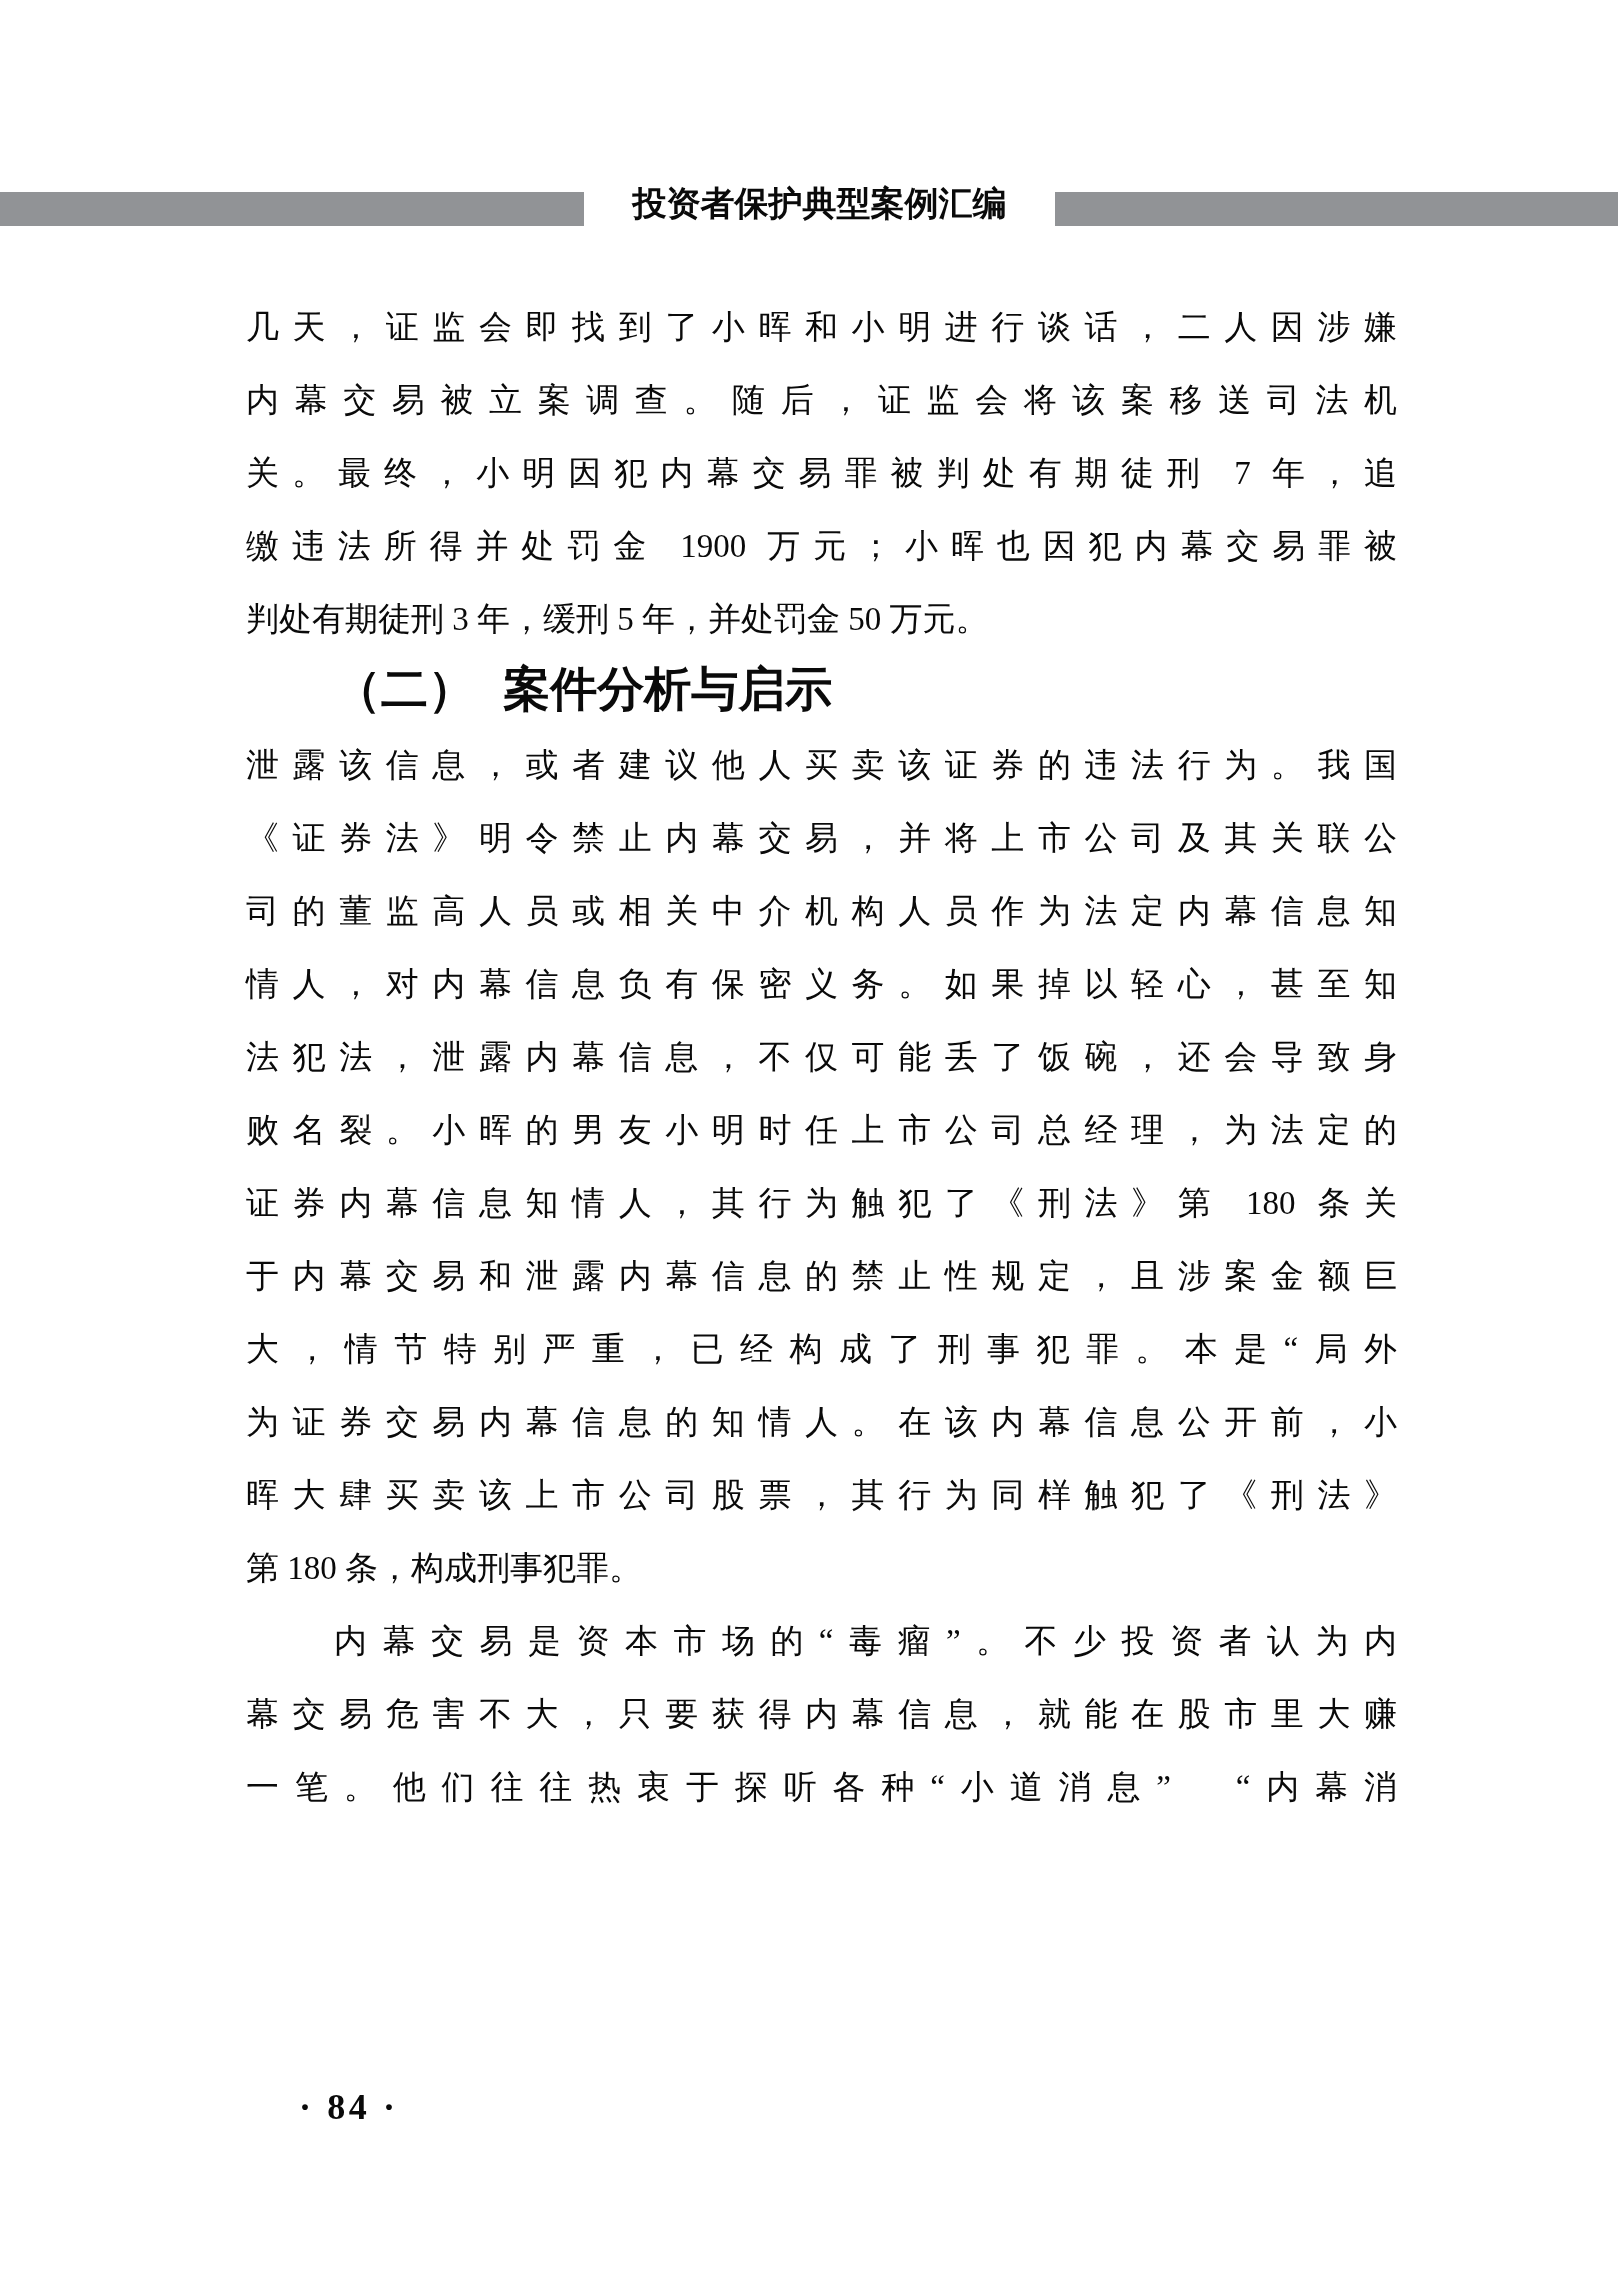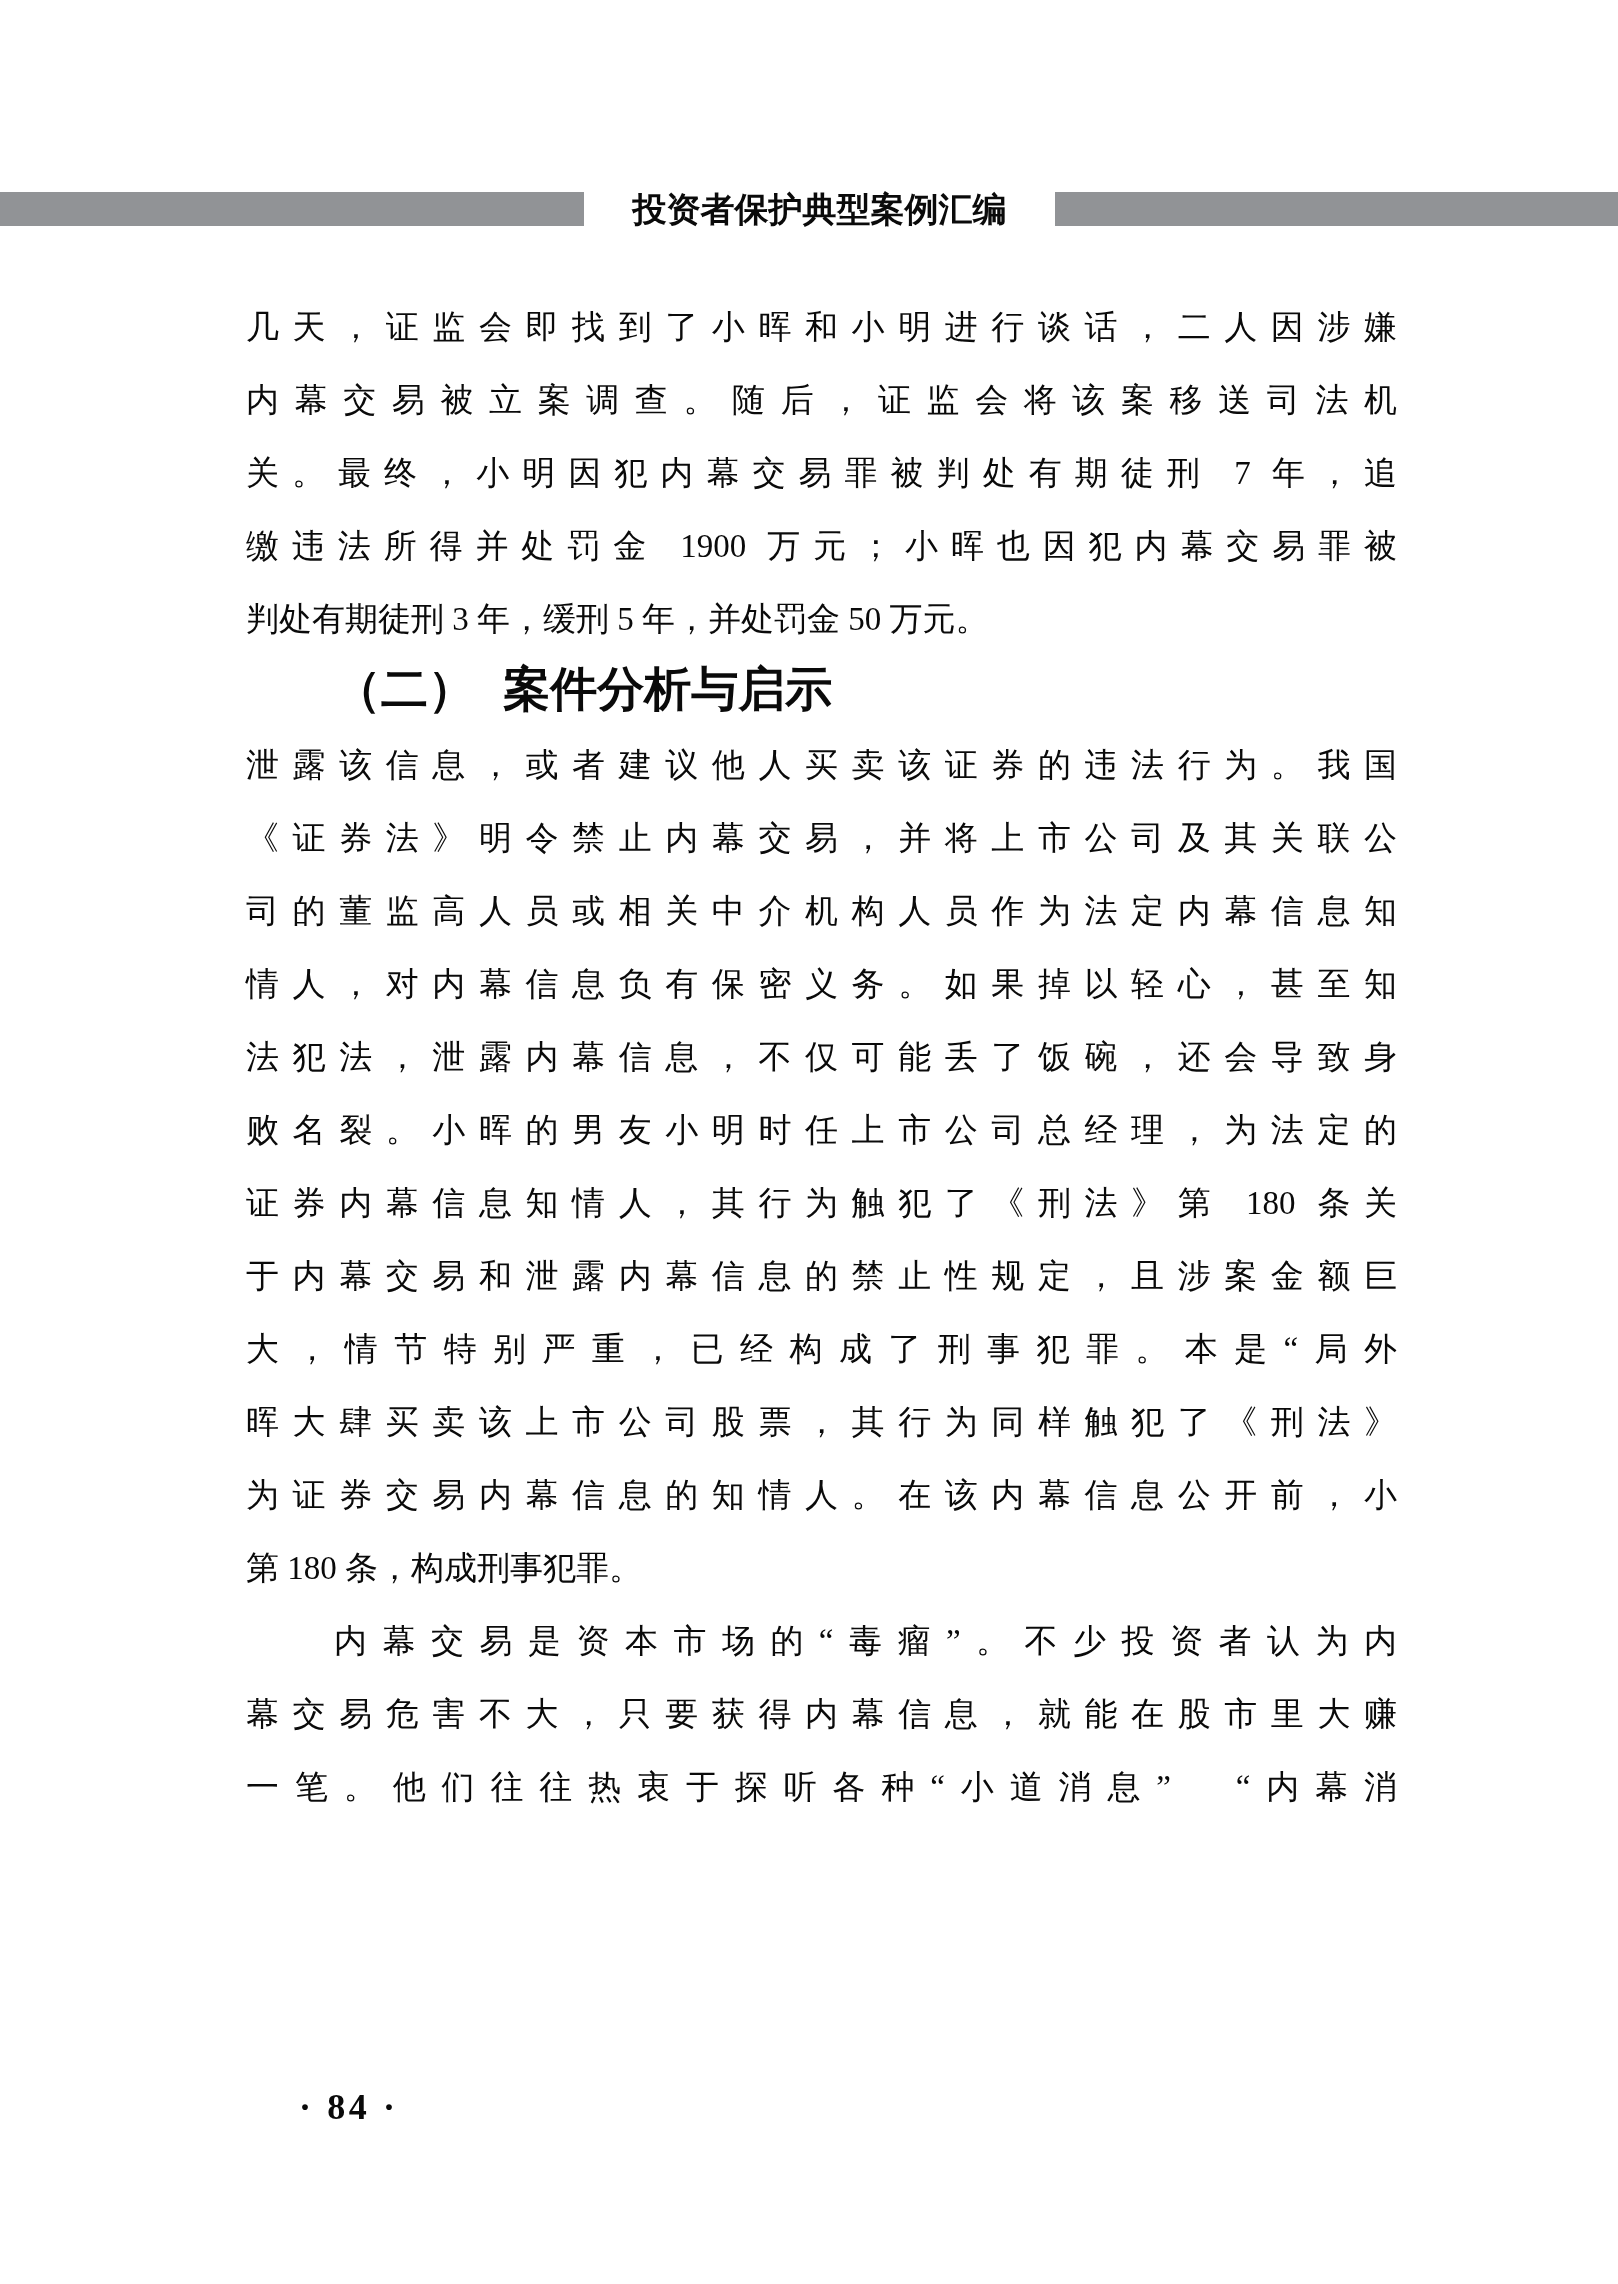--- a/index.html
+++ b/index.html
@@ -19,21 +19,21 @@
   
   .header-bar {
     position: absolute;
     top: 192px;
     height: 34px;
   }
   .header-bar.left  { left: 0; width: 584px; }
   .header-bar.right { left: 1055px; right: 0; }
   .header-title {
     position: absolute;
-    top: 184px;
+    top: 178px;
     left: 584px;
     width: 471px;
     height: 50px;
     line-height: 50px;
     text-align: center;
     font-family: "Liberation Sans", "DejaVu Sans", sans-serif;
     font-weight: 700;
     font-size: 34px;
     color: #0a0a0a;
     white-space: nowrap;
@@ -95,22 +95,22 @@
       <div class="line heading align-left indent">（二） 案件分析与启示</div>
       <div class="line align-full">泄露该信息，或者建议他人买卖该证券的违法行为。我国</div>
       <div class="line align-full">《证券法》明令禁止内幕交易，并将上市公司及其关联公</div>
       <div class="line align-full">司的董监高人员或相关中介机构人员作为法定内幕信息知</div>
       <div class="line align-full">情人，对内幕信息负有保密义务。如果掉以轻心，甚至知</div>
       <div class="line align-full">法犯法，泄露内幕信息，不仅可能丢了饭碗，还会导致身</div>
       <div class="line align-full">败名裂。小晖的男友小明时任上市公司总经理，为法定的</div>
       <div class="line align-full">证券内幕信息知情人，其行为触犯了《刑法》第 180 条关</div>
       <div class="line align-full">于内幕交易和泄露内幕信息的禁止性规定，且涉案金额巨</div>
       <div class="line align-full">大，情节特别严重，已经构成了刑事犯罪。本是“局外</div>
+      <div class="line align-full">为证券交易内幕信息的知情人。在该内幕信息公开前，小</div>
       <div class="line align-full">晖大肆买卖该上市公司股票，其行为同样触犯了《刑法》</div>
-      <div class="line align-full">为证券交易内幕信息的知情人。在该内幕信息公开前，小</div>
       <div class="line align-left">第 180 条，构成刑事犯罪。</div>
       <div class="line align-full indent">内幕交易是资本市场的“毒瘤”。不少投资者认为内</div>
       <div class="line align-full">幕交易危害不大，只要获得内幕信息，就能在股市里大赚</div>
       <div class="line align-full">一笔。他们往往热衷于探听各种“小道消息”　“内幕消</div>
     </main>
 
   <div class="page-number">· 84 ·</div>
 
 </div>
 

